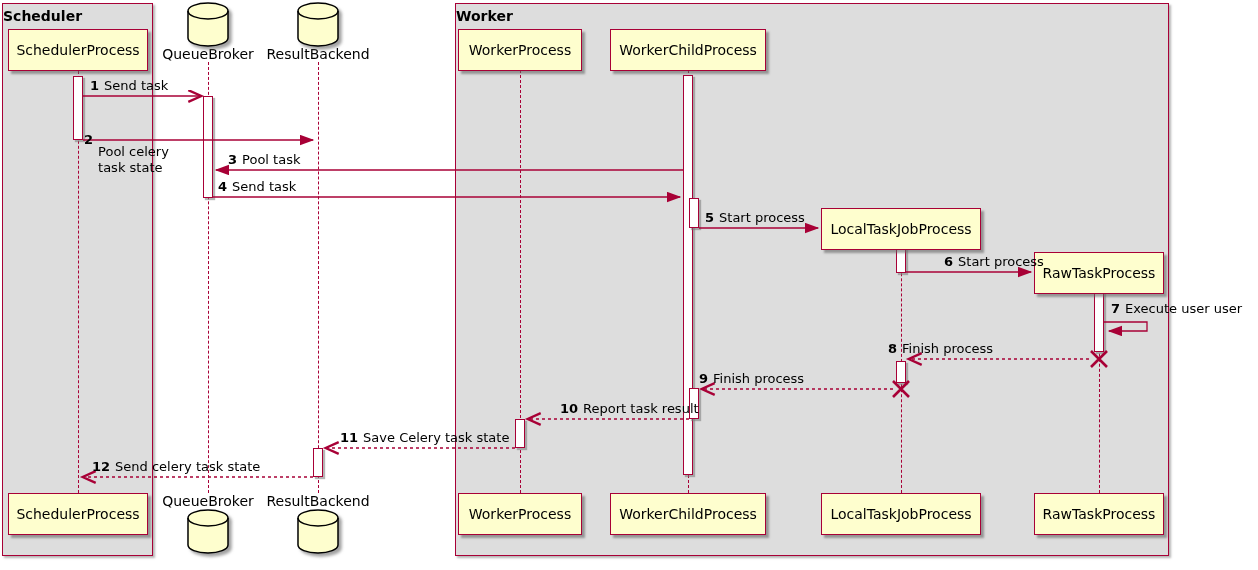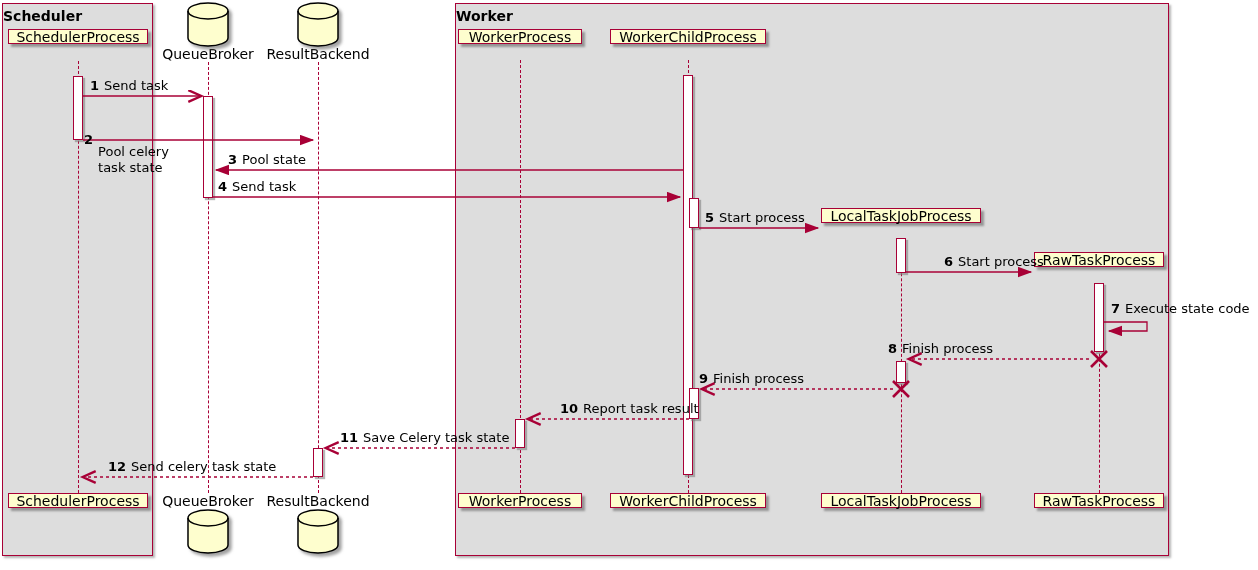--- a/index.html
+++ b/index.html
@@ -16,21 +16,21 @@
   .group-title{
     position:absolute;top:4px;left:0;right:0;text-align:left;
     font-weight:bold;font-size:14px;
   }
   .lifeline{position:absolute;width:0;border-left:1px dashed #A80036;}
   .act{
     position:absolute;width:10px;background:#ffffff;border:1px solid #A80036;
     box-shadow:2px 2px 1px rgba(120,120,120,0.55);
   }
   .pbox{
-    position:absolute;height:15px;background:#FEFECE;border:1.5px solid #A80036;
+    position:absolute;height:42px;background:#FEFECE;border:1.5px solid #A80036;
     box-shadow:3px 3px 2px rgba(100,100,100,0.6);
     display:flex;align-items:center;justify-content:center;
     font-size:14px;white-space:nowrap;
   }
   .dbwrap{position:absolute;width:120px;display:flex;flex-direction:column;align-items:center;}
   .dbwrap .dblabel{font-size:14px;line-height:15px;white-space:nowrap;}
   .cyl{filter:drop-shadow(3px 3px 1.5px rgba(100,100,100,0.6));}
   .msg{position:absolute;font-size:13px;line-height:16px;white-space:nowrap;}
   .msg b{margin-right:5px;}
   .msg .wrap2{display:inline-block;vertical-align:middle;white-space:normal;width:88px;margin-top:40px;}
@@ -157,24 +157,24 @@
       <path d="M2,9 C2,4.6 10.9,1 22,1 C33.1,1 42,4.6 42,9 L42,36 C42,40.4 33.1,44 22,44 C10.9,44 2,40.4 2,36 Z" fill="#FEFECE" stroke="#000" stroke-width="1.5"></path>
       <path d="M2,9 C2,13.4 10.9,17 22,17 C33.1,17 42,13.4 42,9" fill="none" stroke="#000" stroke-width="1.5"></path>
     </svg>
   </div>
 
   <div class="msg" style="left:90px;top:78px;"><b>1</b><span>Send task</span></div>
   <div class="msg msg2" style="left:84px;top:104px;">
       <b>2</b>
       <span class="wrap2">Pool celery task state</span>
     </div>
-  <div class="msg" style="left:228px;top:152px;"><b>3</b><span>Pool state</span></div>
+  <div class="msg" style="left:228px;top:152px;"><b>3</b><span>Pool task</span></div>
   <div class="msg" style="left:218px;top:179px;text-align:center;"><b>4</b><span>Send task</span></div>
   <div class="msg" style="left:705px;top:210px;"><b>5</b><span>Start process</span></div>
   <div class="msg" style="left:912px;top:254px;margin-left:32px;"><b>6</b><span>Start process</span></div>
-  <div class="msg" style="left:1111px;top:301px;"><b>7</b><span>Execute state code</span></div>
+  <div class="msg" style="left:1111px;top:301px;"><b>7</b><span>Execute user user</span></div>
   <div class="msg" style="left:888px;top:341px;"><b>8</b><span>Finish process</span></div>
   <div class="msg" style="left:699px;top:371px;"><b>9</b><span>Finish process</span></div>
   <div class="msg" style="left:544px;top:401px;margin-left:16px;"><b>10</b><span>Report task result</span></div>
   <div class="msg" style="left:340px;top:430px;"><b>11</b><span>Save Celery task state</span></div>
-  <div class="msg" style="left:108px;top:459px;"><b>12</b><span>Send celery task state</span></div>
+  <div class="msg" style="left:92px;top:459px;"><b>12</b><span>Send celery task state</span></div>
 
 </div>
 
 </body></html>

